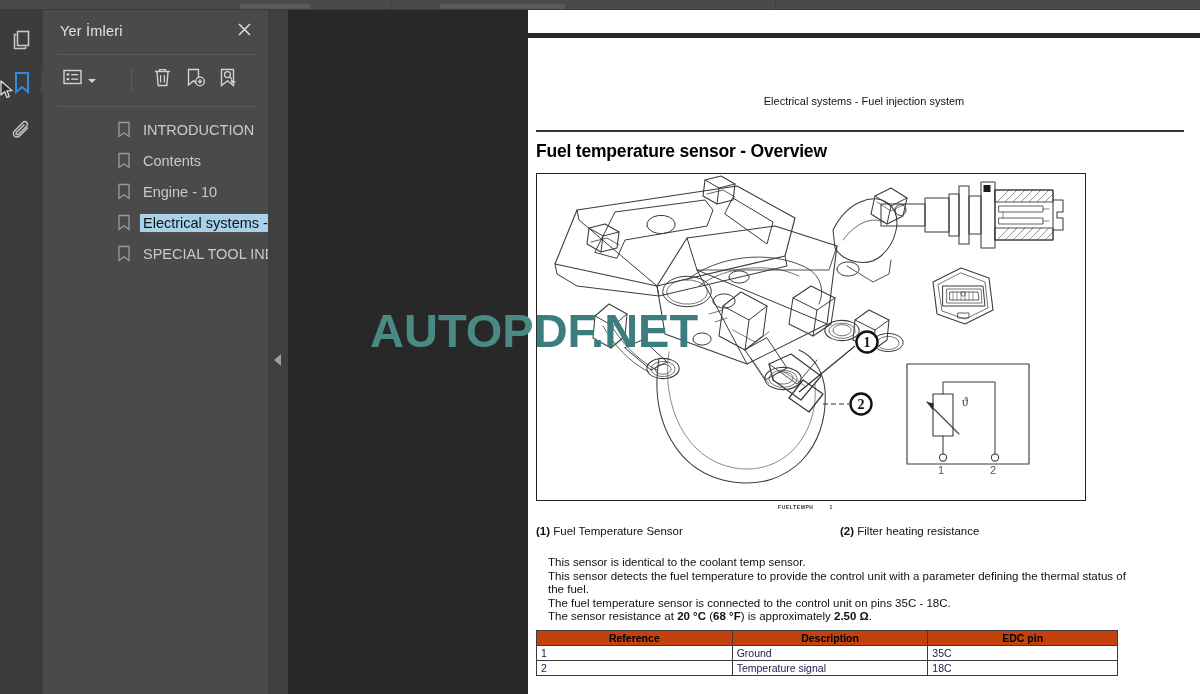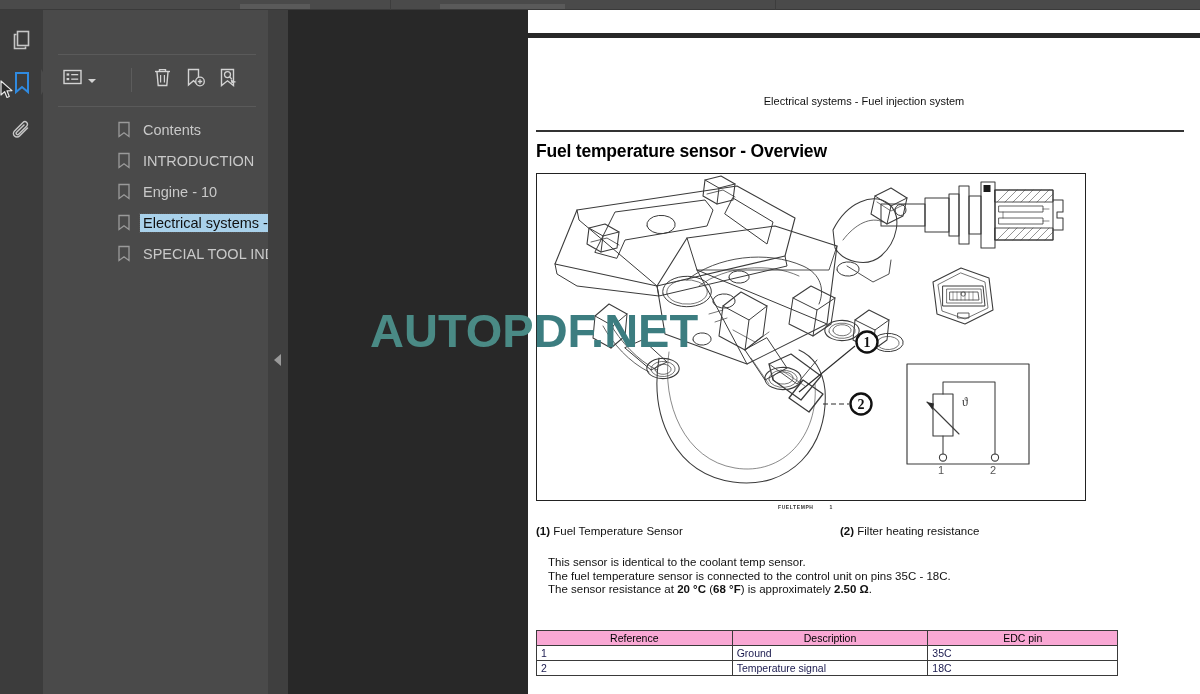--- a/index.html
+++ b/index.html
@@ -164,21 +164,21 @@
   .body-copy b { font-weight: bold; }
 
   .pin-table {
     position: absolute; left: 8px; top: 592px; width: 582px;
     border-collapse: collapse; font-size: 10.5px; color: #1a1a4e;
   }
   .pin-table th, .pin-table td {
     border: 1px solid #3a3a3a; padding: 1px 4px; height: 13px;
   }
   .pin-table th {
-    background: #f9a8d4; color: #000; font-weight: normal;
+    background: #c2410c; color: #000; font-weight: bold;
     font-size: 10.5px;
   }
   .pin-table td { text-align: left; background: #fff; }
   .pin-table col.c1 { width: 196px; }
   .pin-table col.c2 { width: 196px; }
   .pin-table col.c3 { width: 190px; }
 
   
   .watermark {
     position: absolute; left: 370px; top: 303px;
@@ -228,20 +228,30 @@
     <div class="rail-active-notch"></div>
   </div>
 
   <div class="mouse-cursor">
     <svg width="14" height="20" viewBox="0 0 14 20">
       <path d="M1 1 L1 15 L4.6 11.6 L7 17.5 L9.3 16.5 L7 10.8 L12 10.6 Z" fill="#2a2a2a" stroke="#e8e8e8" stroke-width="1.2" stroke-linejoin="round"></path>
     </svg>
   </div>
 
   <div class="panel">
+    <div class="panel-header">
+      <div class="panel-title">Yer İmleri</div>
+      <div class="panel-close">
+        <span>
+          <svg width="15" height="15" viewBox="0 0 15 15">
+            <path d="M2 2 L13 13 M13 2 L2 13" stroke="#e0e0e0" stroke-width="1.5" fill="none"></path>
+          </svg>
+        </span>
+      </div>
+    </div>
     <div class="panel-rule rule-1"></div>
 
     <div class="panel-toolbar">
       <div class="tb-btn" style="left:15px;width:42px;">
         <span>
           <svg width="22" height="18" viewBox="0 0 22 18">
             <rect x="1" y="2.5" width="17" height="13" fill="none" stroke="#d3d3d3" stroke-width="1.4"></rect>
             <rect x="3.6" y="5.4" width="2.6" height="2.2" fill="#d3d3d3"></rect>
             <rect x="3.6" y="10" width="2.6" height="2.2" fill="#d3d3d3"></rect>
             <rect x="8.2" y="6" width="7" height="1.3" fill="#d3d3d3"></rect>
@@ -287,29 +297,29 @@
     </div>
     <div class="panel-rule rule-2"></div>
 
     <div class="bm-list">
       <div class="bm-item">
         <span class="bm-icon">
           <svg width="14" height="17" viewBox="0 0 14 17">
               <path d="M2 1.5 H12 V15.5 L7 11.8 L2 15.5 Z" fill="none" stroke="#9a9a9a" stroke-width="1.3"></path>
             </svg>
         </span>
-        <span class="bm-label">Contents</span>
+        <span class="bm-label">INTRODUCTION</span>
       </div>
       <div class="bm-item">
         <span class="bm-icon">
           <svg width="14" height="17" viewBox="0 0 14 17">
               <path d="M2 1.5 H12 V15.5 L7 11.8 L2 15.5 Z" fill="none" stroke="#9a9a9a" stroke-width="1.3"></path>
             </svg>
         </span>
-        <span class="bm-label">INTRODUCTION</span>
+        <span class="bm-label">Contents</span>
       </div>
       <div class="bm-item">
         <span class="bm-icon">
           <svg width="14" height="17" viewBox="0 0 14 17">
               <path d="M2 1.5 H12 V15.5 L7 11.8 L2 15.5 Z" fill="none" stroke="#9a9a9a" stroke-width="1.3"></path>
             </svg>
         </span>
         <span class="bm-label">Engine - 10</span>
       </div>
       <div class="bm-item selected">
@@ -510,20 +520,21 @@
           <span>Fuel Temperature Sensor</span>
         </span>
         <span class="legend-2">
           <b>(2)</b>
           <span>Filter heating resistance</span>
         </span>
       </div>
 
       <div class="body-copy">
         <p>This sensor is identical to the coolant temp sensor.</p>
+        <p>This sensor detects the fuel temperature to provide the control unit with a parameter defining the thermal status of the fuel.</p>
         <p>The fuel temperature sensor is connected to the control unit on pins 35C - 18C.</p>
         <p><span>The sensor resistance at </span><b>20 °C</b><span> (</span><b>68 °F</b><span>) is approximately </span><b>2.50 Ω</b><span>.</span></p>
       </div>
 
       <table class="pin-table">
         <colgroup>
             <col class="c1">
             <col class="c2">
             <col class="c3">
           </colgroup>

